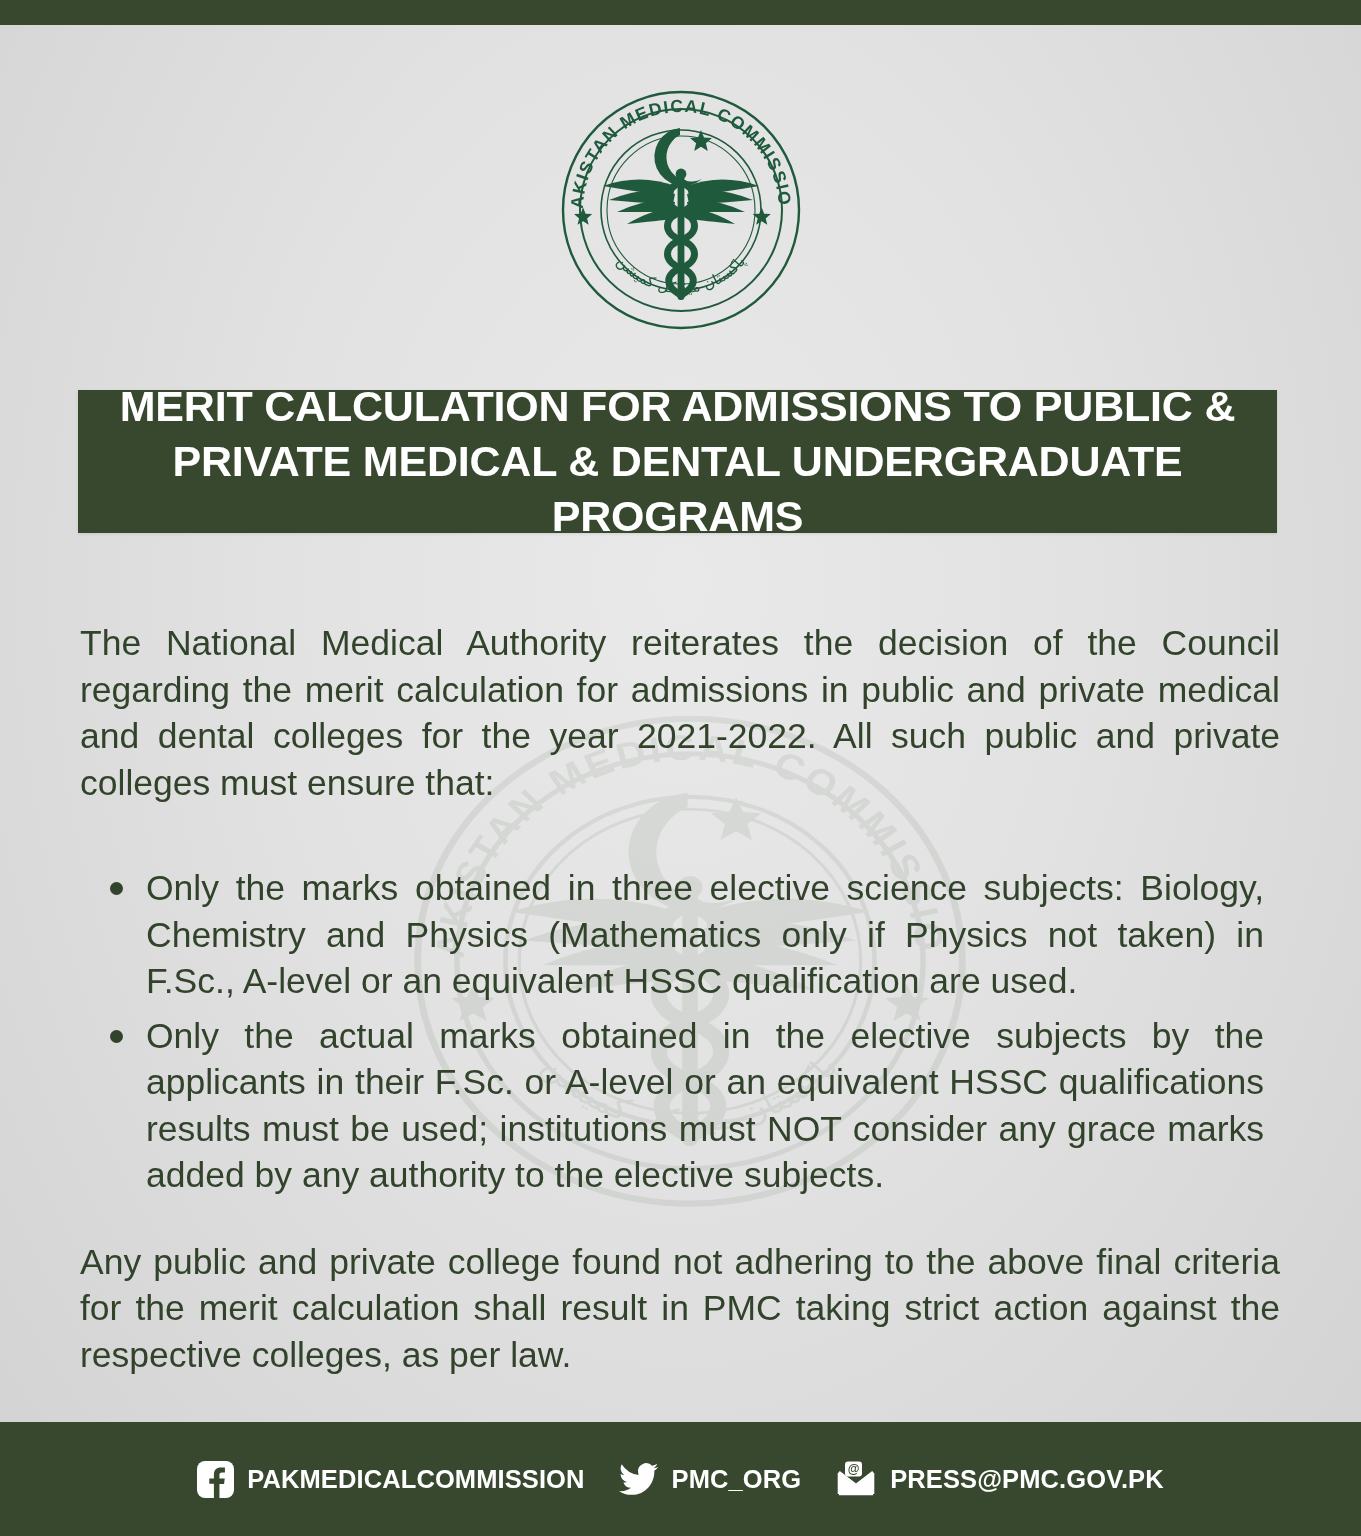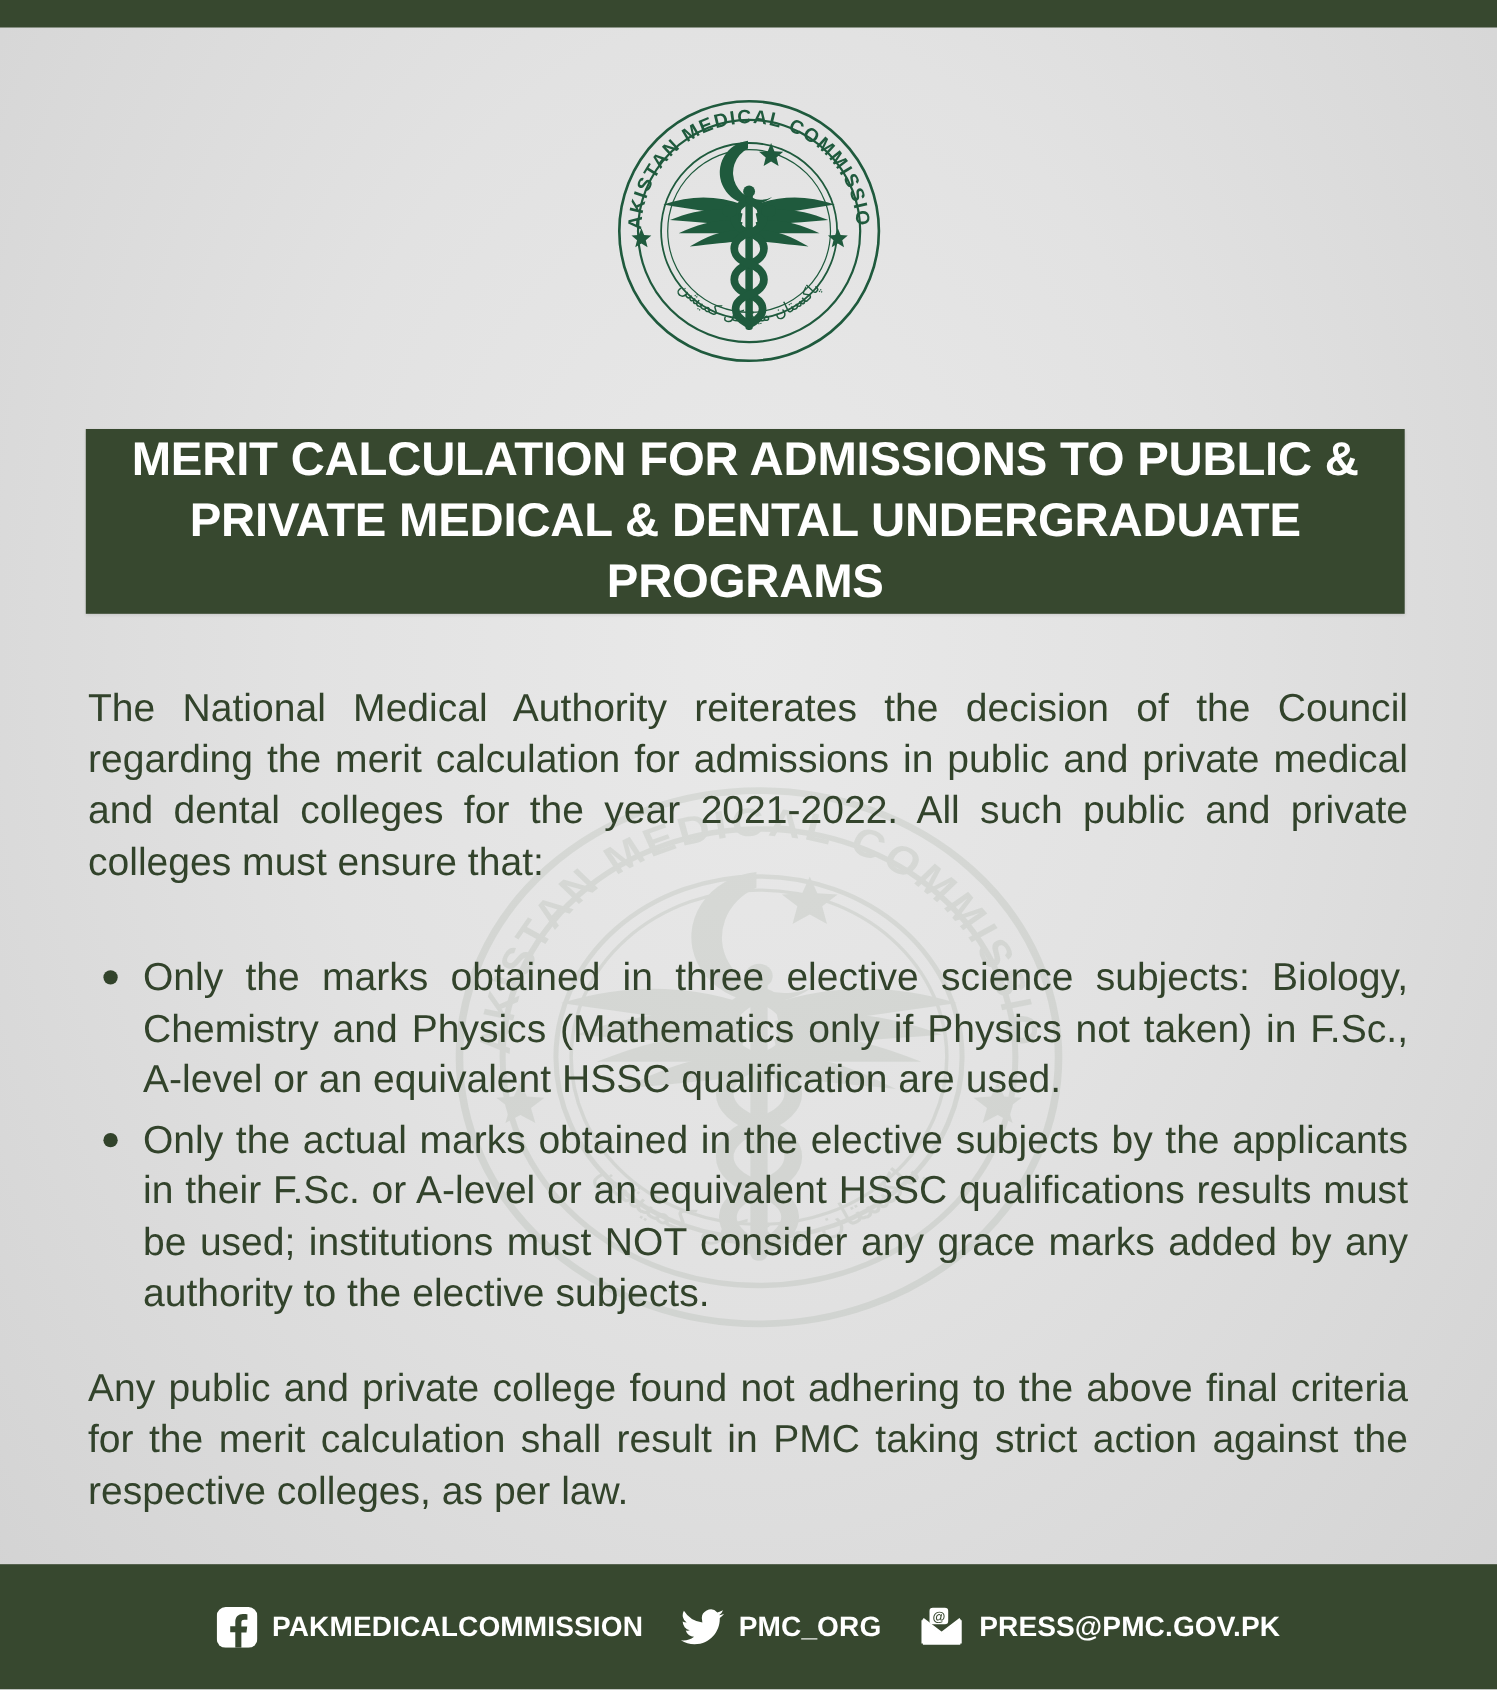--- a/index.html
+++ b/index.html
@@ -57,21 +57,21 @@
     pointer-events: none;
     z-index: 0;
   }
 
   
   .title-band {
     position: absolute;
     left: 78px;
     top: 390px;
     width: 1199px;
-    height: 168px;
+    height: 143px;
     background: #37482f;
     display: flex;
     align-items: center;
     justify-content: center;
     z-index: 2;
     box-shadow: 0 1px 3px rgba(0,0,0,0.10);
   }
   .title-text {
     color: #ffffff;
     font-size: 43px;
@@ -100,21 +100,21 @@
     text-justify: inter-word;
     margin: 0;
     font-weight: 500;
     color: #32432b;
   }
   .para.lead { margin-bottom: 59px; }
   .para.tail { margin-top: 40px; }
 
   ul.bullets {
     list-style: none;
-    margin: 0;
+    margin: 16px;
     padding: 0;
   }
   ul.bullets li {
     position: relative;
     padding-left: 50px;
     font-size: 35.5px;
     line-height: 1.31;
     text-align: justify;
     text-justify: inter-word;
     font-weight: 500;

